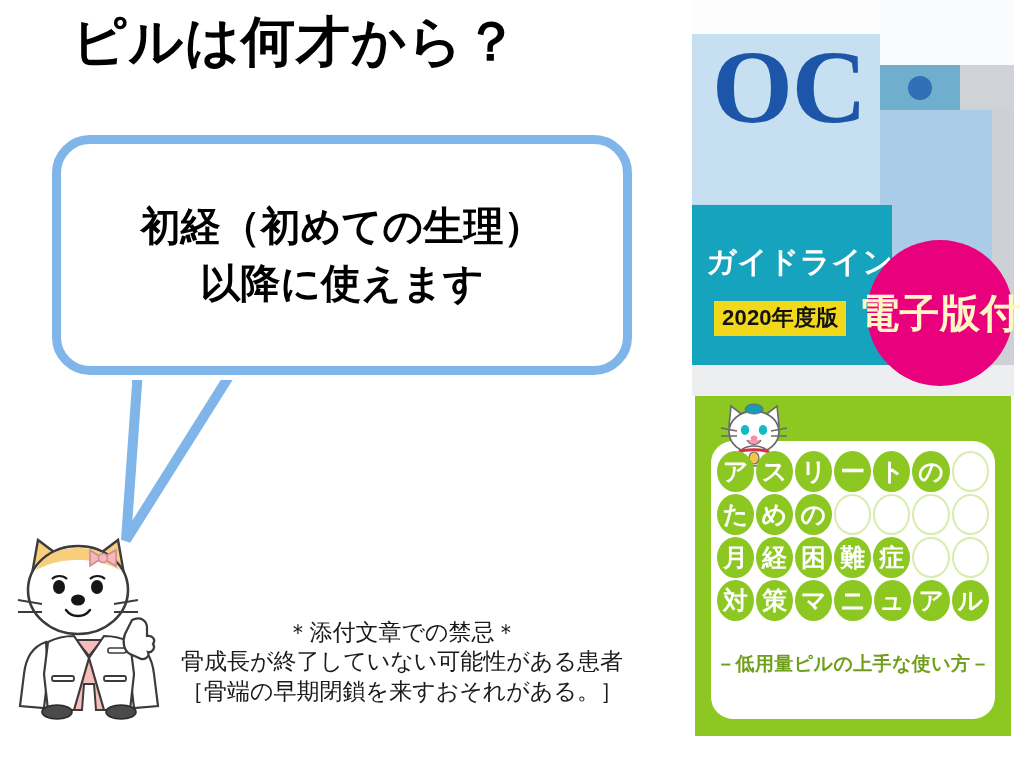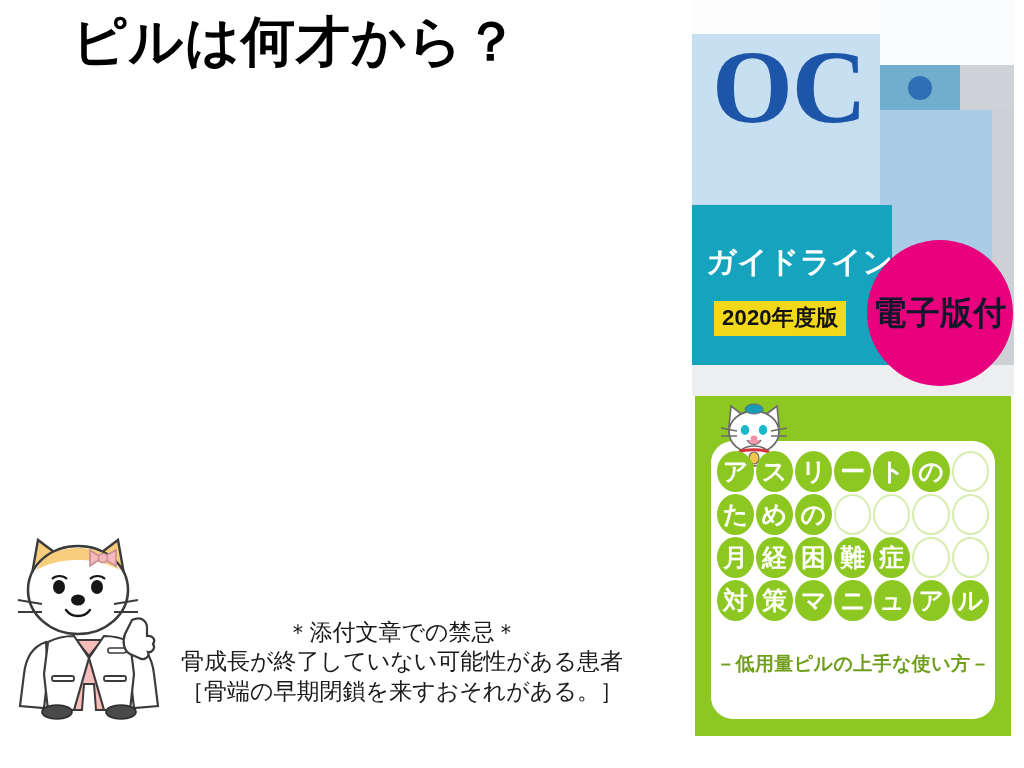--- a/index.html
+++ b/index.html
@@ -95,21 +95,21 @@
   .b1-credit{
     position:absolute;left:38px;top:372px;
     font-size:6px;color:#55585c;letter-spacing:0.02em;white-space:nowrap;
   }
   .b1-badge{
     position:absolute;left:867px;top:240px;width:146px;height:146px;
     border-radius:50%;background:#e8007d;
     display:flex;align-items:center;justify-content:center;
   }
   .b1-badge-label{
-    font-size:33px;font-weight:bold;color:#0f172a;letter-spacing:0.01em;white-space:nowrap;
+    font-size:40px;font-weight:bold;color:#fef9c3;letter-spacing:0.01em;white-space:nowrap;
   }
 
   
   .book2{
     position:absolute;left:695px;top:396px;width:316px;height:340px;
     background:#8cc722;overflow:hidden;
   }
   .b2-card{
     position:absolute;left:16px;top:45px;width:284px;height:278px;
     background:#ffffff;border-radius:22px;
@@ -131,20 +131,30 @@
   }
   .b2-cat{position:absolute;left:22px;top:4px;width:74px;height:70px;}
 </style>
 </head>
 <body>
 
 <div id="slide">
 
   <div id="slide-title">ピルは何才から？</div>
 
+  <div class="bubble-wrap">
+    <svg class="bubble-tail-svg" viewBox="0 0 600 430">
+      <polygon points="90,240 185,240 78,410" fill="#ffffff" stroke="#7FB5E8" stroke-width="10" stroke-linejoin="miter"></polygon>
+      <rect x="84" y="228" width="108" height="22" fill="#ffffff"></rect>
+    </svg>
+    <div class="bubble-box">
+      <div class="bubble-line">初経（初めての生理）</div>
+      <div class="bubble-line">以降に使えます</div>
+    </div>
+  </div>
 
   <div class="cat-wrap">
     <svg viewBox="0 0 170 200" width="170" height="200">
 
       <path d="M42 118 C30 122 22 132 20 150 L16 182 L40 184 L44 150 Z" fill="#ffffff" stroke="#3b3b3b" stroke-width="2.2"></path>
       <path d="M128 118 C140 122 148 132 150 150 L154 182 L130 184 L126 150 Z" fill="#ffffff" stroke="#3b3b3b" stroke-width="2.2"></path>
 
       <path d="M62 116 L108 116 L112 168 L110 186 L92 186 L90 160 L80 160 L78 186 L60 186 L58 168 Z" fill="#F8BDBA" stroke="#3b3b3b" stroke-width="2"></path>
 
       <path d="M70 114 L85 132 L100 114" fill="none" stroke="#3b3b3b" stroke-width="2"></path>

